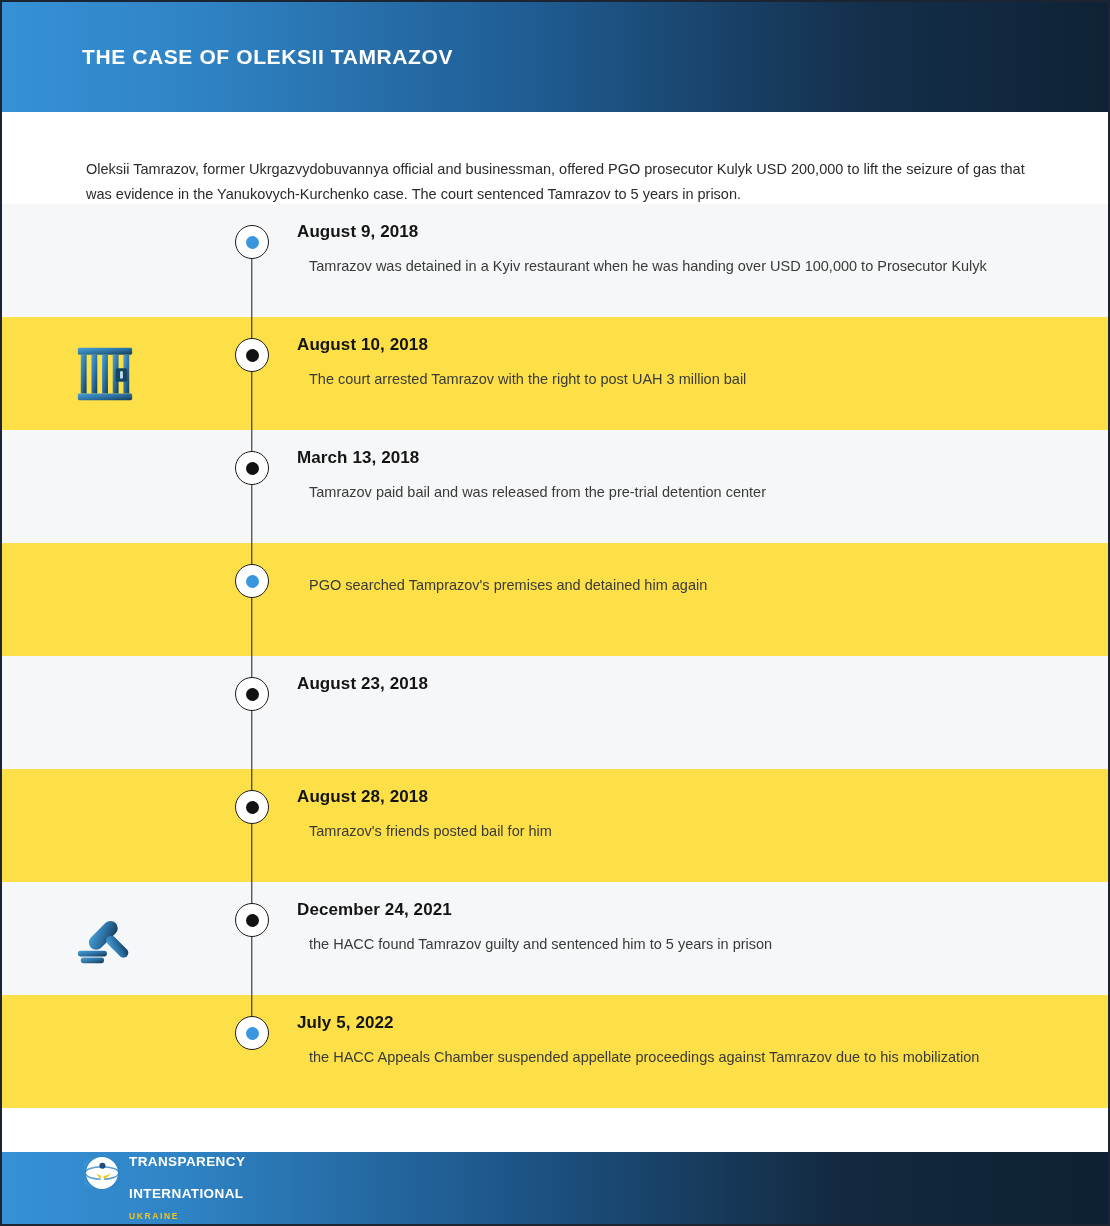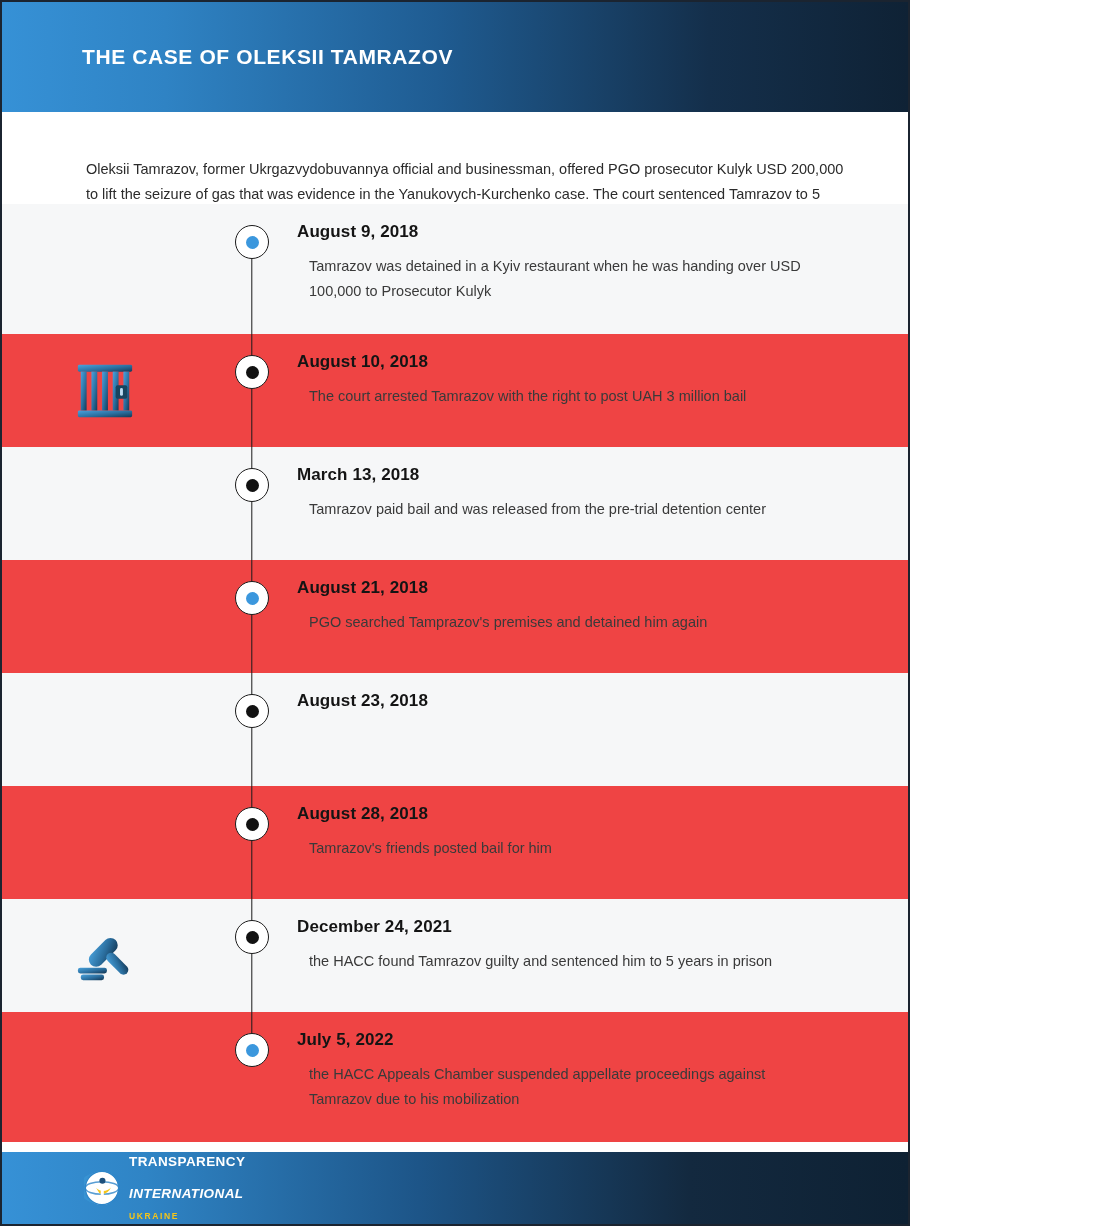--- a/index.html
+++ b/index.html
@@ -6,21 +6,21 @@
     margin: 0;
     padding: 0;
     background: #ffffff;
   }
   body {
     font-family: "Liberation Sans", sans-serif;
     -webkit-font-smoothing: antialiased;
   }
   #page {
     position: relative;
-    width: 910px;
+    width: 1110px;
     height: 1226px;
     box-sizing: border-box;
     border: 2px solid #1b2430;
     background: #ffffff;
     overflow: hidden;
   }
 
   
   .header {
     position: relative;
@@ -56,21 +56,21 @@
     position: relative;
   }
   .row {
     position: relative;
     display: flex;
     align-items: flex-start;
     box-sizing: border-box;
     min-height: 113px;
   }
   .row.shade { background: #f6f7f8; }
-  .row.plain { background: #ef4444; }
+  .row.plain { background: #fde047; }
 
   .icon-cell {
     position: relative;
     width: 205px;
     flex: 0 0 205px;
     display: flex;
     align-items: center;
     justify-content: center;
     align-self: stretch;
   }
@@ -145,33 +145,33 @@
     position: absolute;
     left: 0; right: 0; bottom: 0;
     height: 72px;
     background: linear-gradient(90deg, #3691d6 0%, #2f84c5 16%, #1d5588 46%, #13293f 76%, #0e2133 100%);
     display: flex;
     align-items: center;
   }
   .logo-wrap {
     margin-left: 82px;
     display: flex;
-    align-items: center;
+    align-items: flex-start;
     gap: 9px;
   }
   .logo-mark { width: 36px; height: 36px; display: block; }
   .logo-text { line-height: 1; }
   .logo-line1, .logo-line2 {
     color: #ffffff;
     font-size: 13.5px;
     font-weight: bold;
     letter-spacing: 0.4px;
     display: block;
   }
-  .logo-line2 { margin-top: 18px; font-style: italic; }
+  .logo-line2 { margin-top: 18px; }
   .logo-line3 {
     color: #f5c518;
     font-size: 8.5px;
     font-weight: bold;
     letter-spacing: 1.6px;
     display: block;
     margin-top: 12px;
   }
 </style>
 </head>
@@ -248,21 +248,20 @@
       </div>
       <div class="row plain">
         <div class="icon-cell"></div>
         <div class="marker-cell">
           <div class="connector"></div>
           <div class="marker">
             <span class="dot blue"></span>
           </div>
         </div>
         <div class="content-cell">
-          <div class="date">August 21, 2018</div>
           <p class="desc">PGO searched Tamprazov's premises and detained him again</p>
         </div>
       </div>
       <div class="row shade">
         <div class="icon-cell"></div>
         <div class="marker-cell">
           <div class="connector"></div>
           <div class="marker">
             <span class="dot dark"></span>
           </div>

